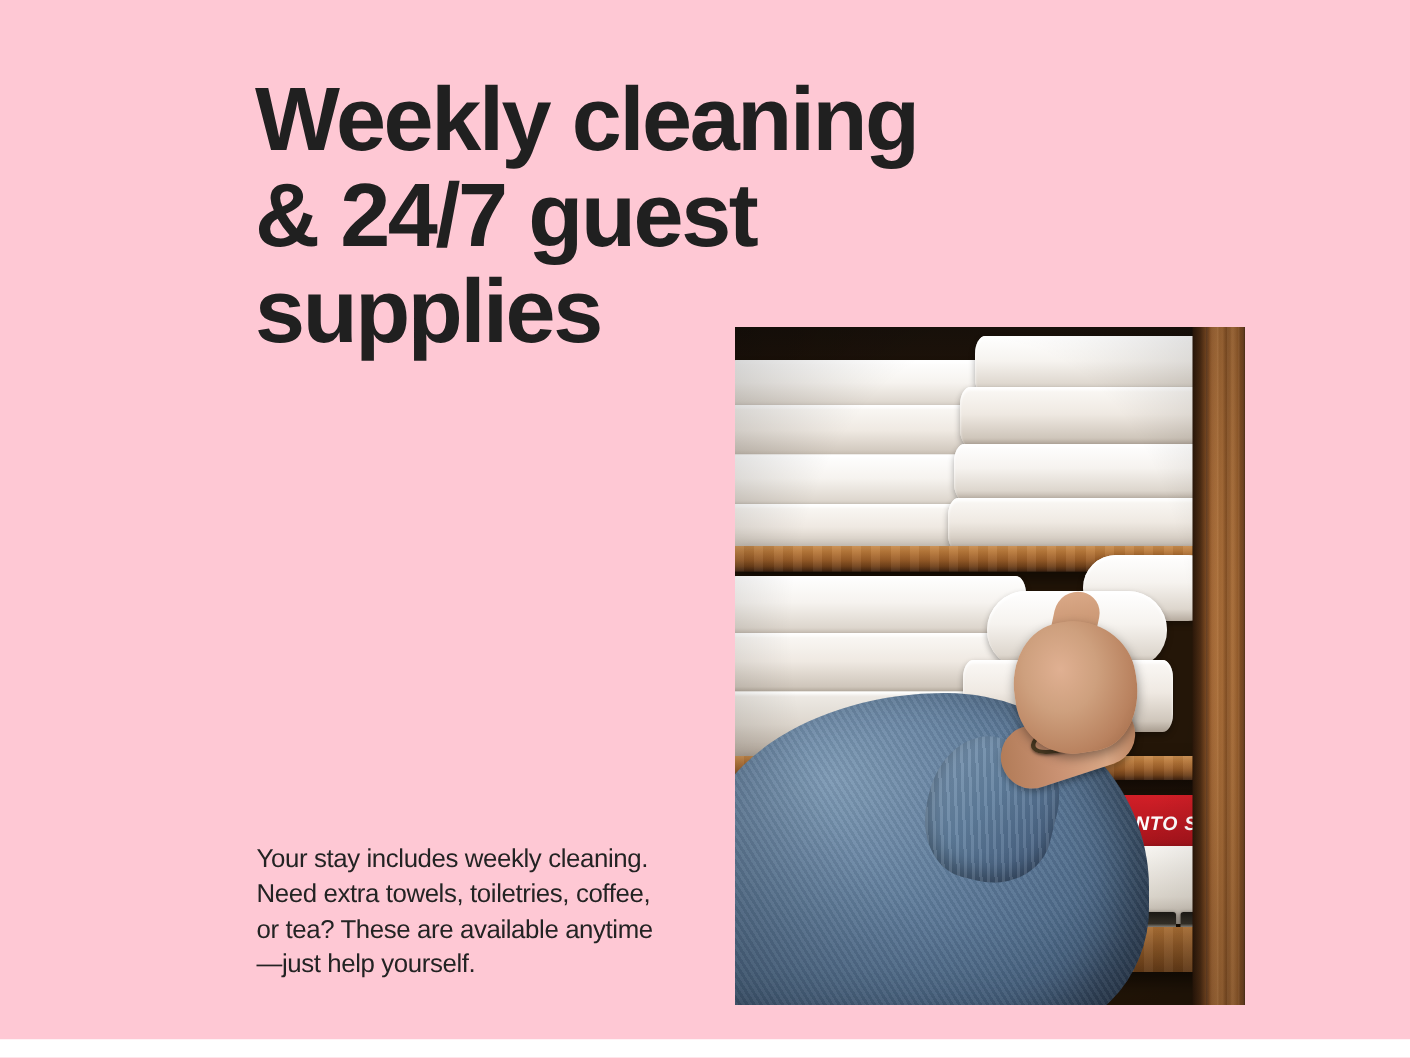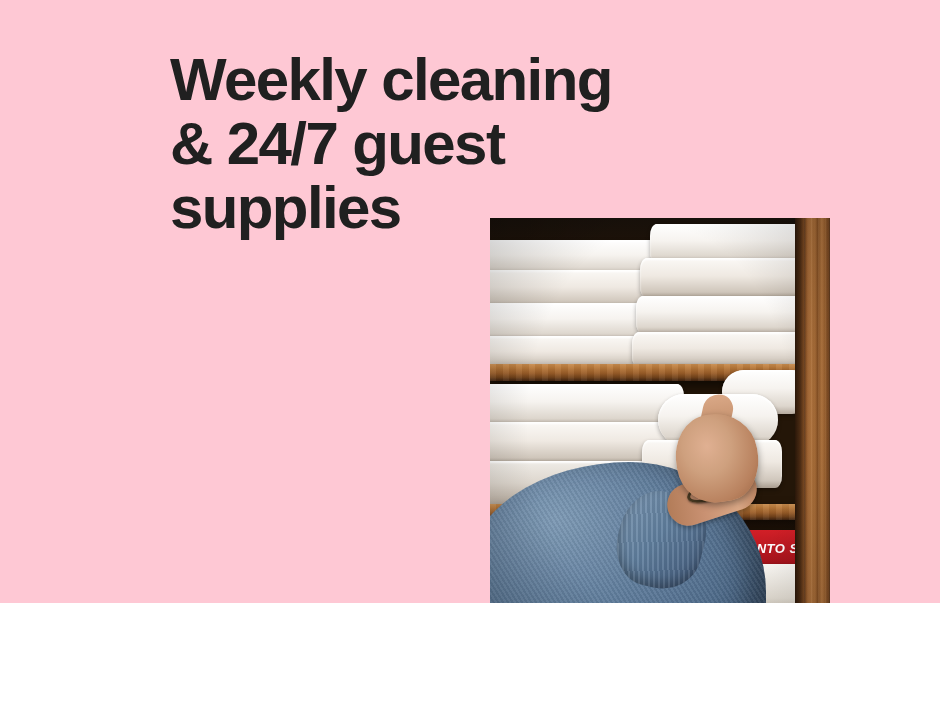--- a/index.html
+++ b/index.html
@@ -347,26 +347,30 @@
   .vignette {
     position: absolute;
     inset: 0;
     pointer-events: none;
     background: radial-gradient(ellipse at 50% 45%, rgba(0,0,0,0) 55%, rgba(0,0,0,0.22) 100%);
   }
 </style>
 </head>
 <body>
 
-<div class="poster" style="background: rgb(254, 200, 212); width: 940px; height: 603px;">
+<div class="poster" style="background: rgb(254, 200, 212); width: 940px; height: 693px;">
 
   <h1 class="headline">Weekly cleaning
 &amp; 24/7 guest
 supplies</h1>
 
+  <p class="body-copy">Your stay includes weekly cleaning.
+Need extra towels, toiletries, coffee,
+or tea? These are available anytime
+—just help yourself.</p>
 
   <div class="photo">
     <div class="photo-inner">
 
       <div class="cab-back"></div>
 
       <div class="towel t-a1"></div>
       <div class="towel tone2 t-a2"></div>
       <div class="towel t-a3"></div>
       <div class="towel tone2 t-a4"></div>

